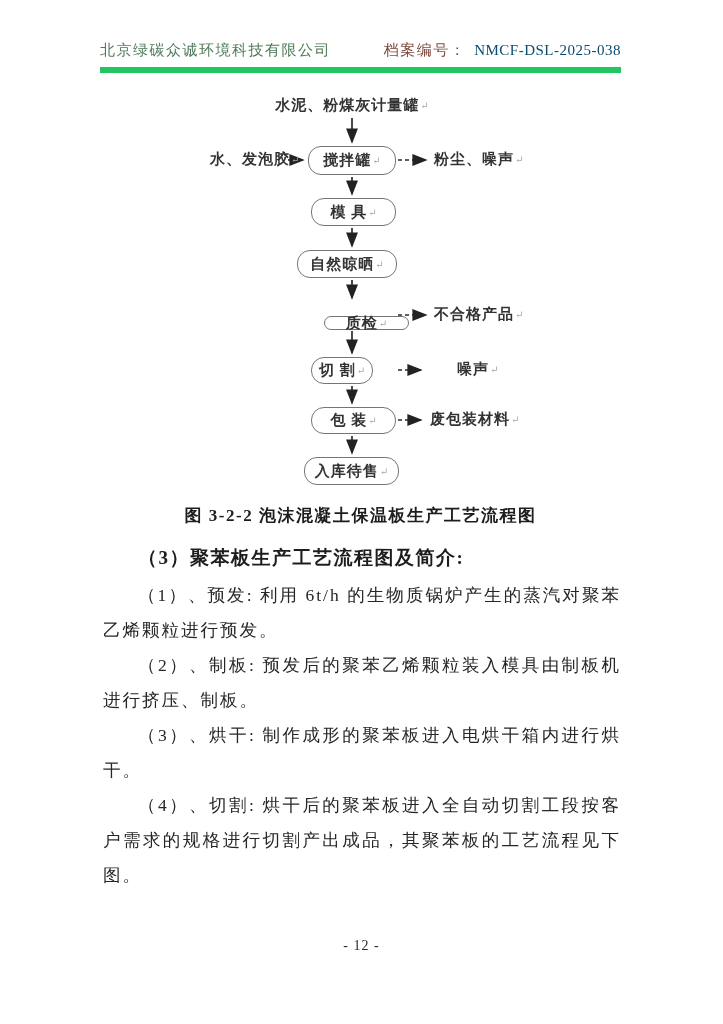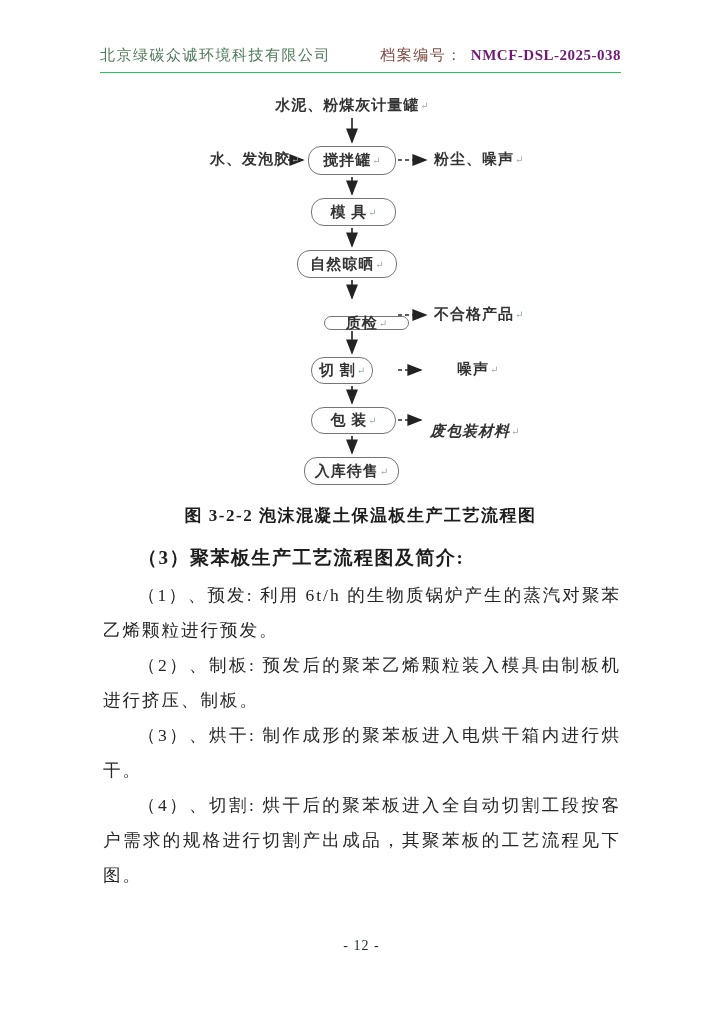--- a/index.html
+++ b/index.html
@@ -10,28 +10,28 @@
     background:#ffffff;
     font-family:"Liberation Serif","DejaVu Serif",serif;
     color:#262626;
     overflow:hidden;
     box-sizing:border-box;
   }
   
   .doc-header{
     position:absolute;top:0;left:100px;right:102px;height:73px;
     display:flex;justify-content:space-between;align-items:flex-end;
-    border-bottom:1px solid #22c55e;
+    border-bottom:6px solid #22c55e;
     padding-bottom:7px;box-sizing:border-box;
     font-size:15px;letter-spacing:1.5px;
   }
   .company{color:#4e7a58;}
   .archive{white-space:nowrap;}
   .archive-label{color:#7d4a40;}
-  .archive-number{color:#701a75;font-weight:bold;letter-spacing:0.5px;margin-left:8px;margin-top:40px;}
+  .archive-number{color:#0c4a6e;font-weight:normal;letter-spacing:0.5px;margin-left:8px;margin-top:40px;}
   
   .flowchart{position:absolute;top:76px;left:0;width:723px;height:412px;}
   .flow-svg{position:absolute;top:0;left:0;pointer-events:none;}
   .flow-box{
     position:absolute;
     border:1.6px solid #757575;border-radius:13px;
     background:#fff;
     display:flex;align-items:center;justify-content:center;
     font-size:15px;font-weight:600;color:#333;
     letter-spacing:1px;box-sizing:border-box;
@@ -137,21 +137,21 @@
 
     <div class="flow-label" style="left:434px;top:74px;">
       <span>粉尘、噪声</span><span class="rm">↵</span>
     </div>
     <div class="flow-label" style="left:434px;top:229px;">
       <span>不合格产品</span><span class="rm">↵</span>
     </div>
     <div class="flow-label" style="left:430px;top:284px;padding-left:27px;">
       <span>噪声</span><span class="rm">↵</span>
     </div>
-    <div class="flow-label" style="left:430px;top:346px;font-style:italic;">
+    <div class="flow-label" style="left:430px;top:334px;">
       <span>废包装材料</span><span class="rm">↵</span>
     </div>
   </div>
 
   <div class="caption">图 3-2-2 泡沫混凝土保温板生产工艺流程图</div>
 
   <div class="section-heading">（3）聚苯板生产工艺流程图及简介:</div>
 
   <div class="body-text">
     <p>（1）、预发: 利用 6t/h 的生物质锅炉产生的蒸汽对聚苯乙烯颗粒进行预发。</p>

